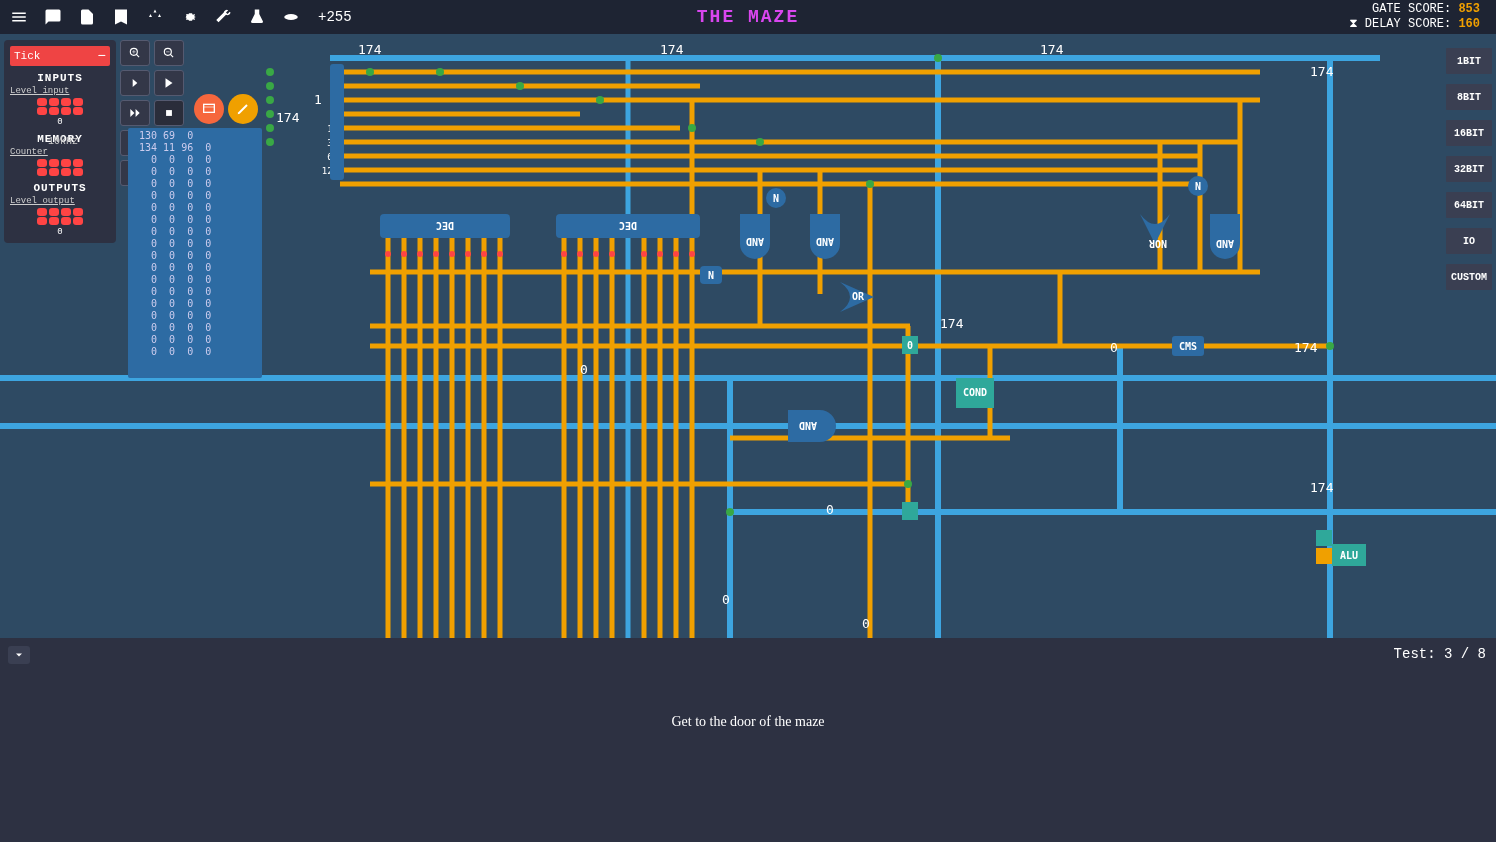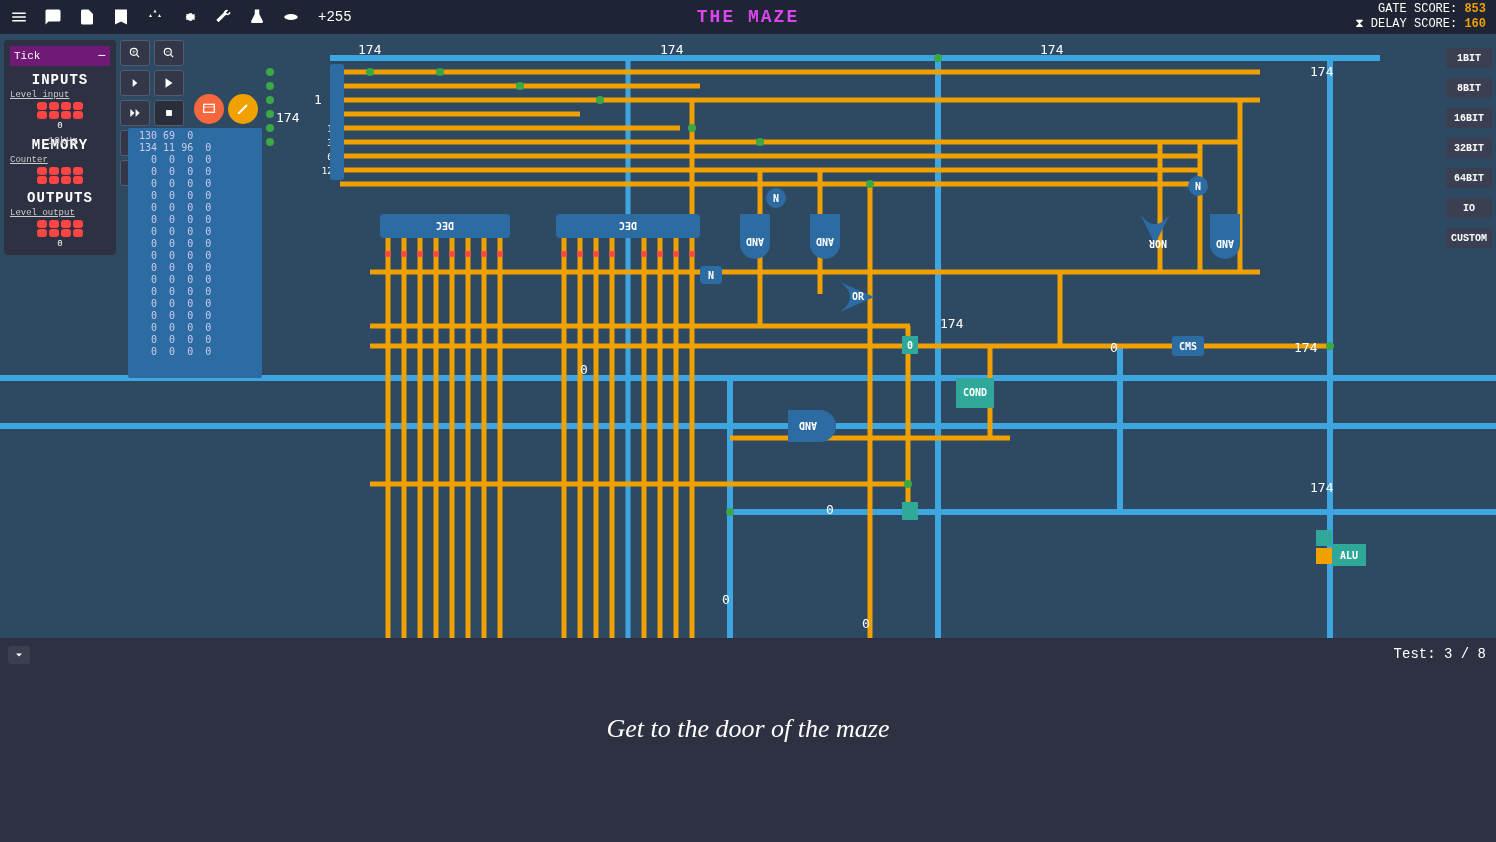--- a/index.html
+++ b/index.html
@@ -4,31 +4,31 @@
 <style>
   * { box-sizing: border-box; margin: 0; padding: 0; }
   body { font-family: 'Courier New', monospace; background: #1e2433; color: #fff; width: 1496px; height: 842px; overflow: hidden; position: relative; }
   
   .topbar { height: 34px; background: #1e2433; display: flex; align-items: center; padding: 0 8px; position: relative; }
   .topbar-left { display: flex; gap: 12px; align-items: center; }
   .topbar-icon { width: 22px; height: 22px; display: flex; align-items: center; justify-content: center; color: #fff; cursor: pointer; }
   .topbar-icon svg { width: 18px; height: 18px; fill: #fff; }
   .plus-count { color: #fff; font-size: 14px; margin-left: 4px; }
   .title { position: absolute; left: 50%; transform: translateX(-50%); color: #d946ef; font-size: 18px; font-weight: bold; letter-spacing: 2px; }
-  .scores { position: absolute; right: 10px; top: 2px; text-align: right; font-size: 12px; line-height: 15px; }
+  .scores { position: absolute; right: 16px; top: 2px; text-align: right; font-size: 12px; line-height: 15px; }
   .score-label { color: #fff; }
   .score-value { color: #f0a000; font-weight: bold; }
   
   .main-area { position: relative; height: 604px; background: #2e4a63; overflow: hidden; }
   
   .left-panel { position: absolute; left: 4px; top: 6px; width: 112px; background: #2d3142; border-radius: 4px; padding: 6px; font-size: 10px; }
-  .tick-row { display: flex; align-items: center; justify-content: space-between; background: #701a75; padding: 2px 4px; border-radius: 2px; margin-bottom: 4px; }
+  .tick-row { display: flex; align-items: center; justify-content: space-between; background: #ef4444; padding: 2px 4px; border-radius: 2px; margin-bottom: 4px; }
   .tick-label { font-size: 11px; }
   .tick-minus { font-size: 14px; cursor: pointer; }
-  .section-title { text-align: center; font-size: 14px; font-weight: bold; letter-spacing: 1px; margin: 6px 0 2px; color: #fff; }
+  .section-title { text-align: center; font-size: 11px; font-weight: bold; letter-spacing: 1px; margin: 6px 0 2px; color: #fff; }
   .small-label { text-align: left; font-size: 9px; color: #ccc; margin-bottom: 2px; text-decoration: underline; }
   .led-row { display: flex; justify-content: center; gap: 2px; }
   .led { width: 10px; height: 8px; border-radius: 3px; }
   .led.red { background: #ff4444; }
   .led-grid { display: flex; flex-direction: column; gap: 1px; align-items: center; }
   .zero-label { text-align: center; font-size: 9px; margin-top: 2px; }
   
   .control-strip { position: absolute; left: 120px; top: 6px; width: 72px; display: flex; flex-direction: column; gap: 4px; }
   .ctrl-row { display: flex; gap: 4px; }
   .ctrl-btn { width: 30px; height: 26px; background: #333748; border: 1px solid #555a70; border-radius: 3px; display: flex; align-items: center; justify-content: center; cursor: pointer; color: #fff; font-size: 12px; }
@@ -39,27 +39,27 @@
   .round-red { background: #f6673d; left: 194px; top: 60px; }
   .round-orange { background: #f0a000; left: 228px; top: 60px; }
   .round-btn svg { width: 16px; height: 16px; fill: #fff; }
   
   .data-panel { position: absolute; left: 128px; top: 94px; width: 134px; height: 250px; background: #2d6ba3; border-radius: 2px; font-size: 10px; padding: 2px 11px; color: #cce; line-height: 12px; font-family: monospace; }
   .data-row { white-space: pre; }
   
   .circuit-svg { position: absolute; left: 0; top: 0; width: 100%; height: 100%; }
   
   .right-panel { position: absolute; right: 4px; top: 14px; display: flex; flex-direction: column; gap: 10px; }
-  .bit-btn { width: 46px; height: 20px; background: #3a3f52; border-radius: 1px; display: flex; align-items: center; justify-content: center; font-size: 10px; color: #fff; font-weight: bold; cursor: pointer; }
+  .bit-btn { width: 46px; height: 26px; background: #3a3f52; border-radius: 1px; display: flex; align-items: center; justify-content: center; font-size: 10px; color: #fff; font-weight: bold; cursor: pointer; }
   
   .bottom-bar { height: 204px; background: #2d3142; position: relative; }
   .collapse-btn { position: absolute; left: 8px; top: 8px; width: 22px; height: 18px; background: #3a3f52; border-radius: 3px; display: flex; align-items: center; justify-content: center; cursor: pointer; }
   .collapse-btn svg { width: 12px; height: 12px; fill: #fff; }
   .test-label { position: absolute; right: 10px; top: 8px; font-size: 14px; color: #fff; }
-  .objective { position: absolute; left: 50%; top: 76px; transform: translateX(-50%); font-size: 26px; color: #fff; font-family: Georgia, serif; font-style: italic; }
+  .objective { position: absolute; left: 50%; top: 76px; transform: translateX(-50%); font-size: 14px; color: #fff; font-family: Georgia, serif; }
   
   .wire-label { fill: #fff; font-size: 13px; font-family: monospace; }
   .gate-label { fill: #fff; font-size: 10px; font-family: monospace; font-weight: bold; }
   .bit-label { fill: #fff; font-size: 9px; font-family: monospace; }
   .node { fill: #39a845; }
   .ored { fill: #ff4444; }
 </style>
 </head>
 <body>
 

